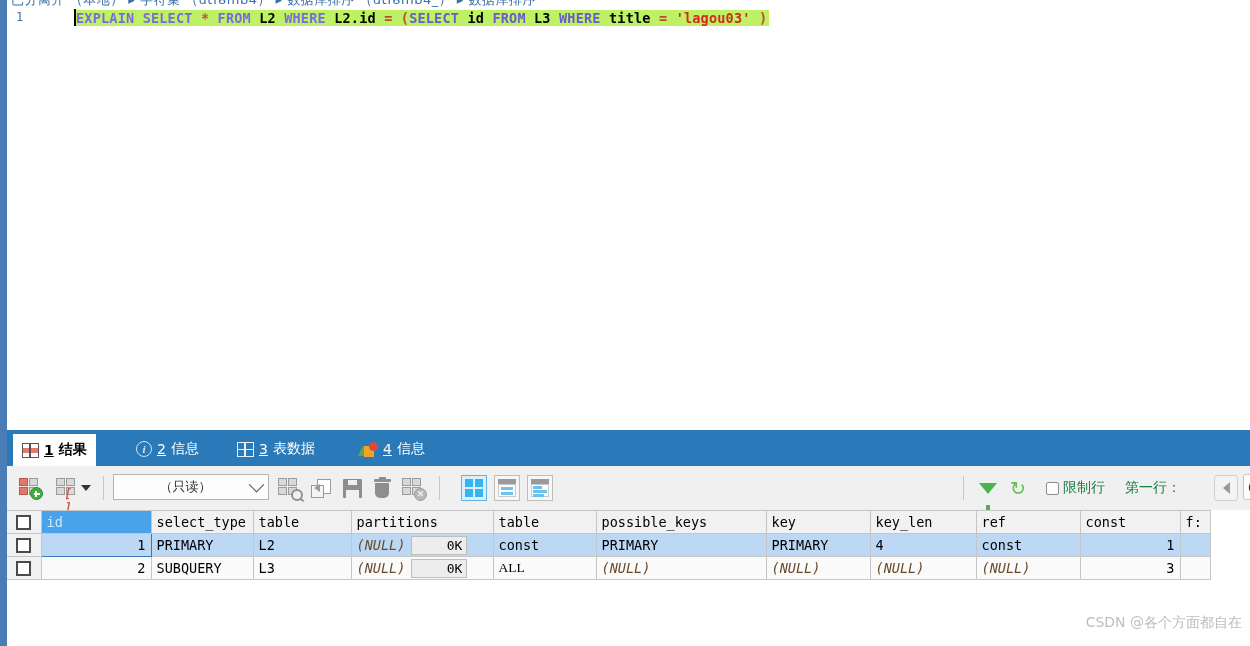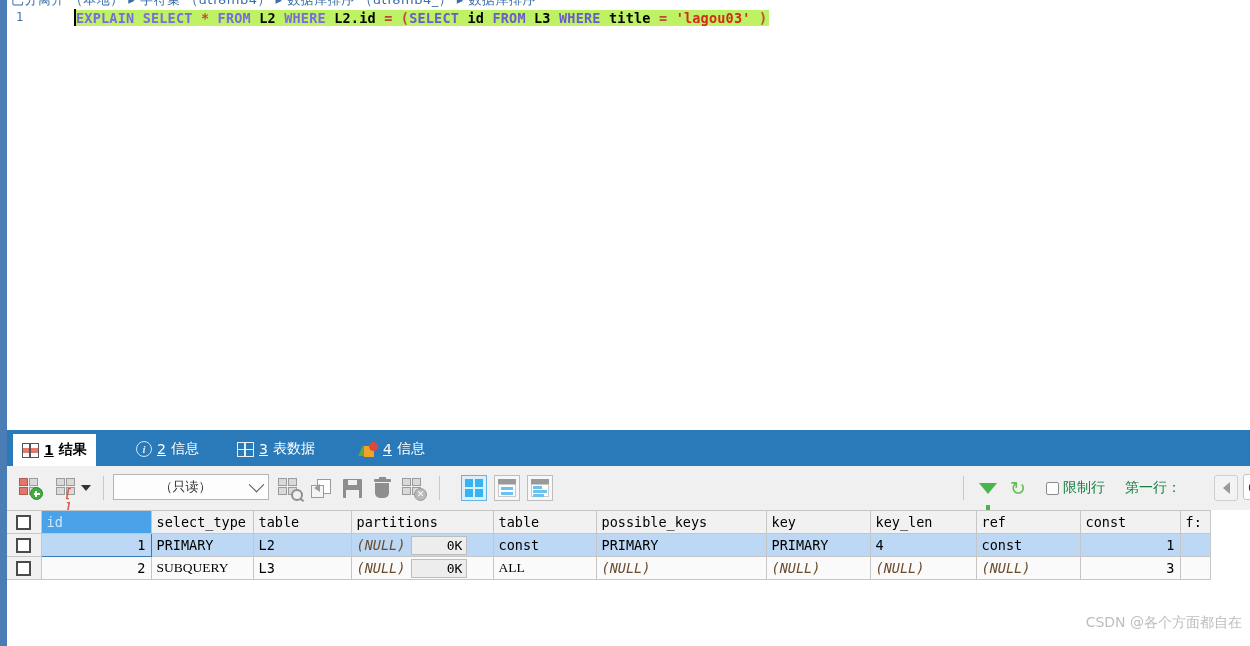--- a/index.html
+++ b/index.html
@@ -754,21 +754,21 @@
           <td style="width: 170px;">PRIMARY</td>
           <td style="width: 104px;">PRIMARY</td>
           <td style="width: 106px;">4</td>
           <td style="width: 104px;">const</td>
           <td class="num" style="width: 100px;">1</td>
           <td style="width: 30px;"></td>
         </tr>
         <tr class="r-normal">
           <td class="cbcol"><span class="rowcb"></span></td>
           <td class="num" style="width: 110px;">2</td>
-          <td style="width: 102px; font-family: Liberation Serif, serif;">SUBQUERY</td>
+          <td style="width: 102px;">SUBQUERY</td>
           <td style="width: 98px;">L3</td>
           <td style="width: 142px;">
             <span class="cellwrap">
               <span class="lbl nullv">(NULL)</span>
               <span class="sizebtn">0K</span>
             </span>
           </td>
           <td style="width: 103px; font-family: Liberation Serif, serif;">ALL</td>
           <td style="width: 170px;"><span class="nullv">(NULL)</span></td>
           <td style="width: 104px;"><span class="nullv">(NULL)</span></td>

